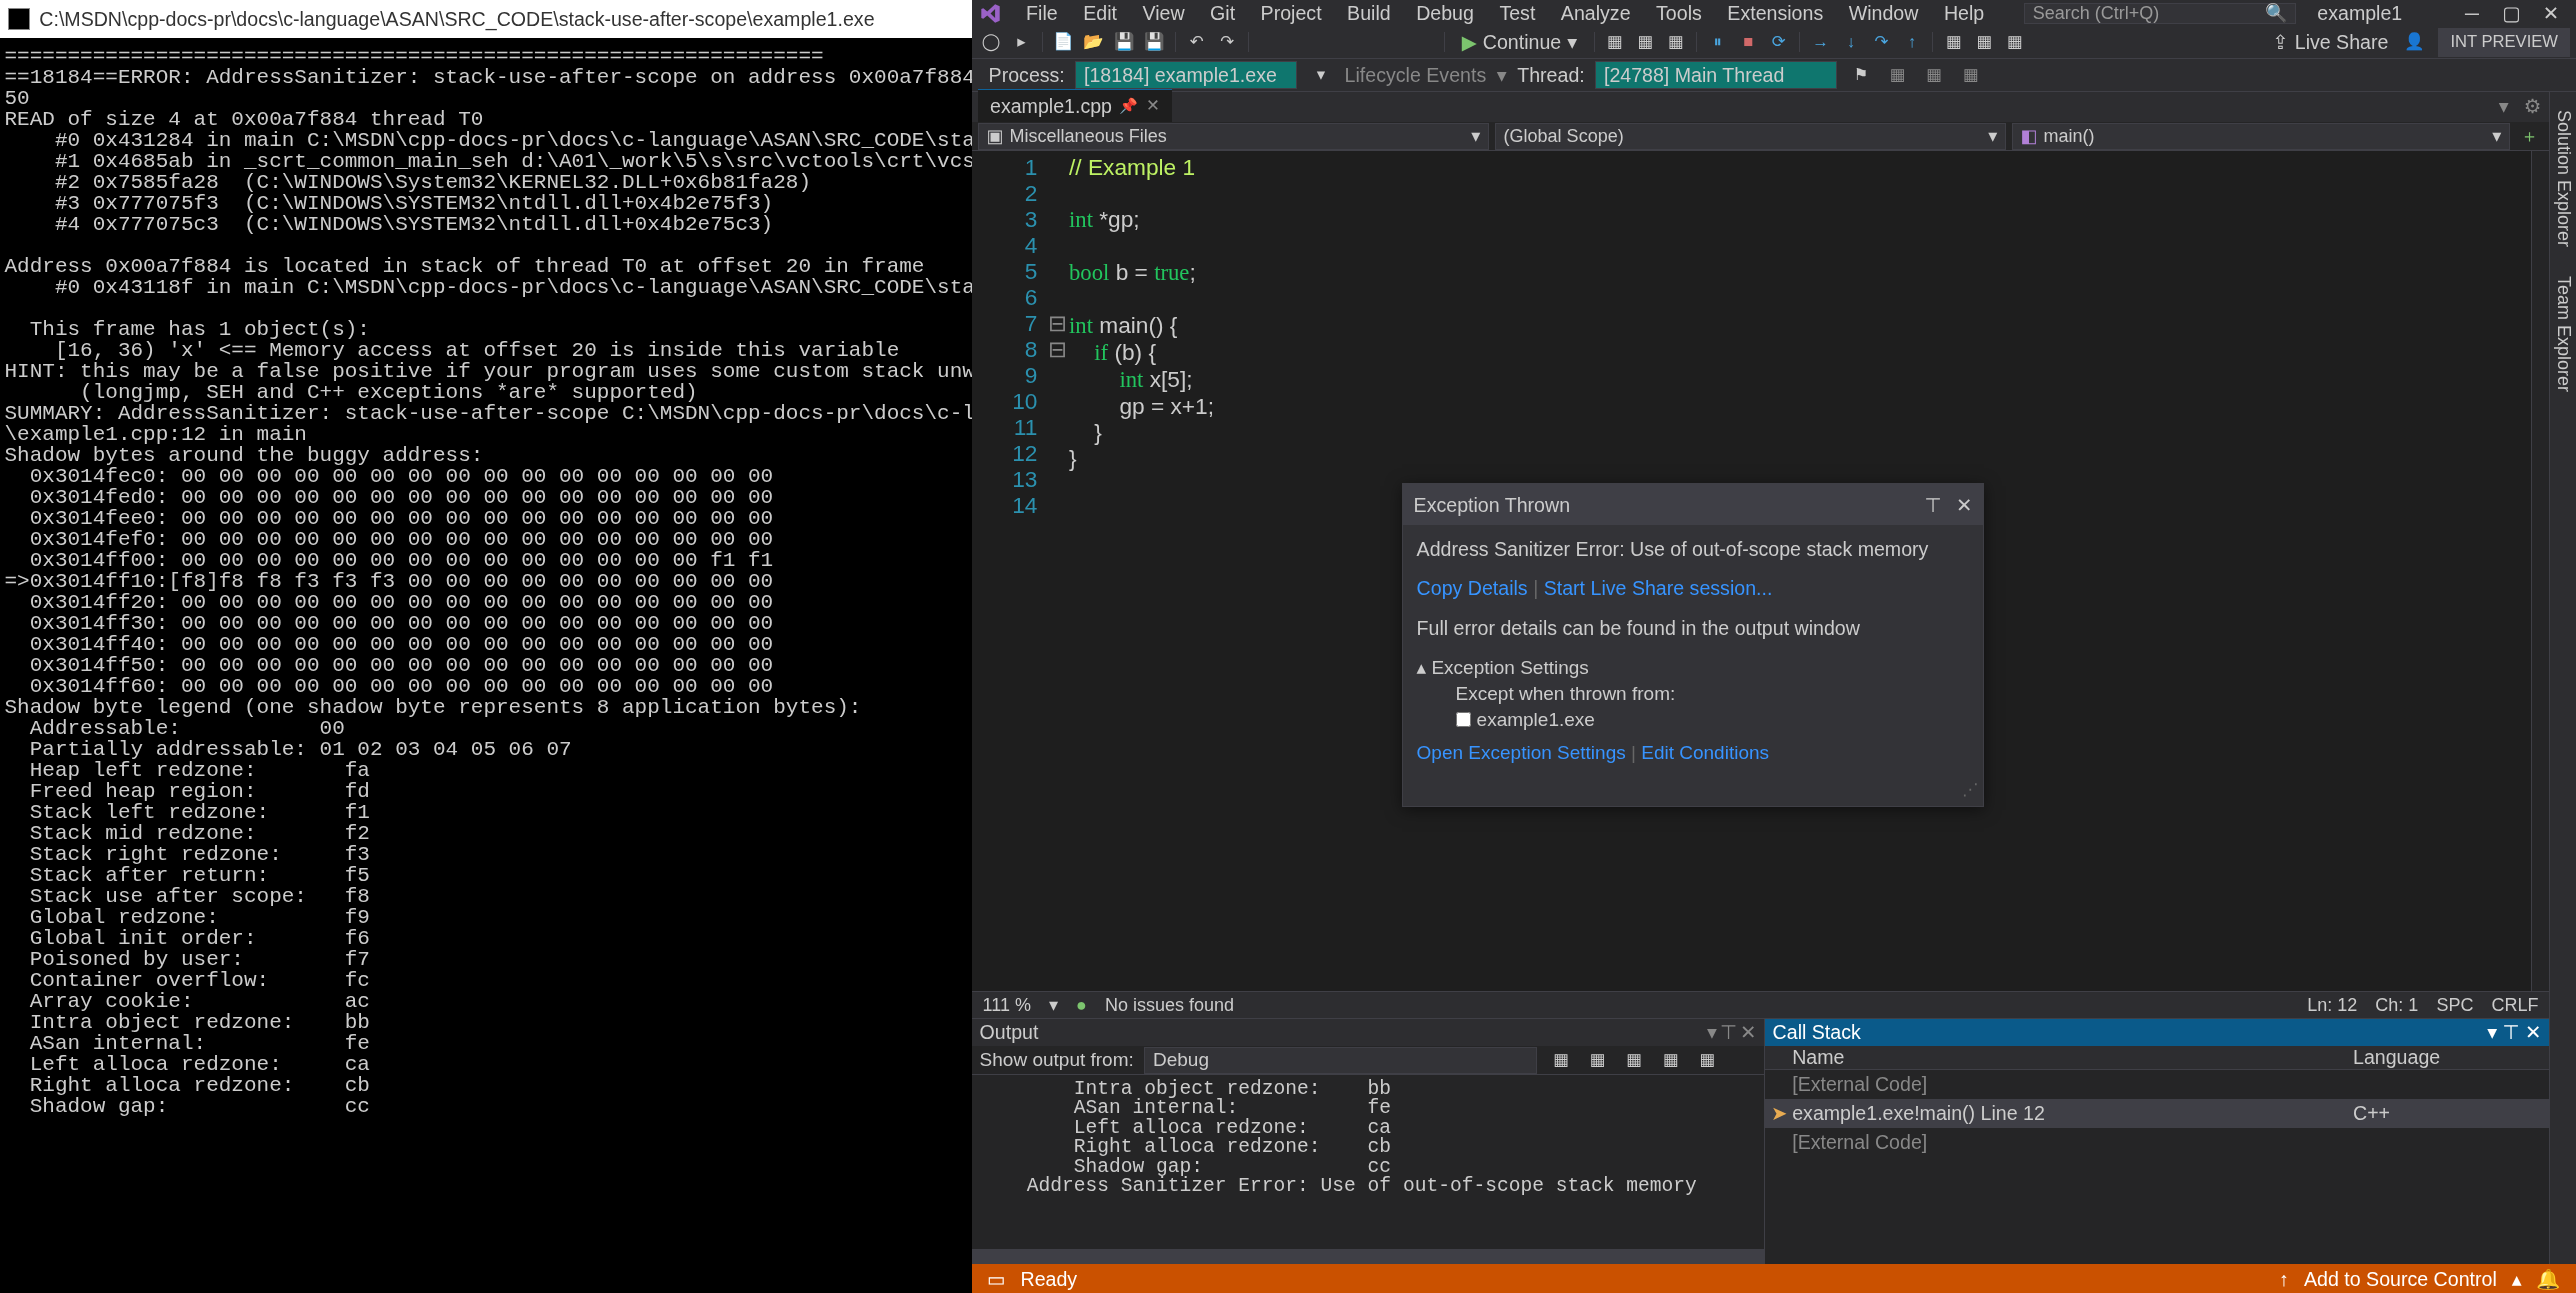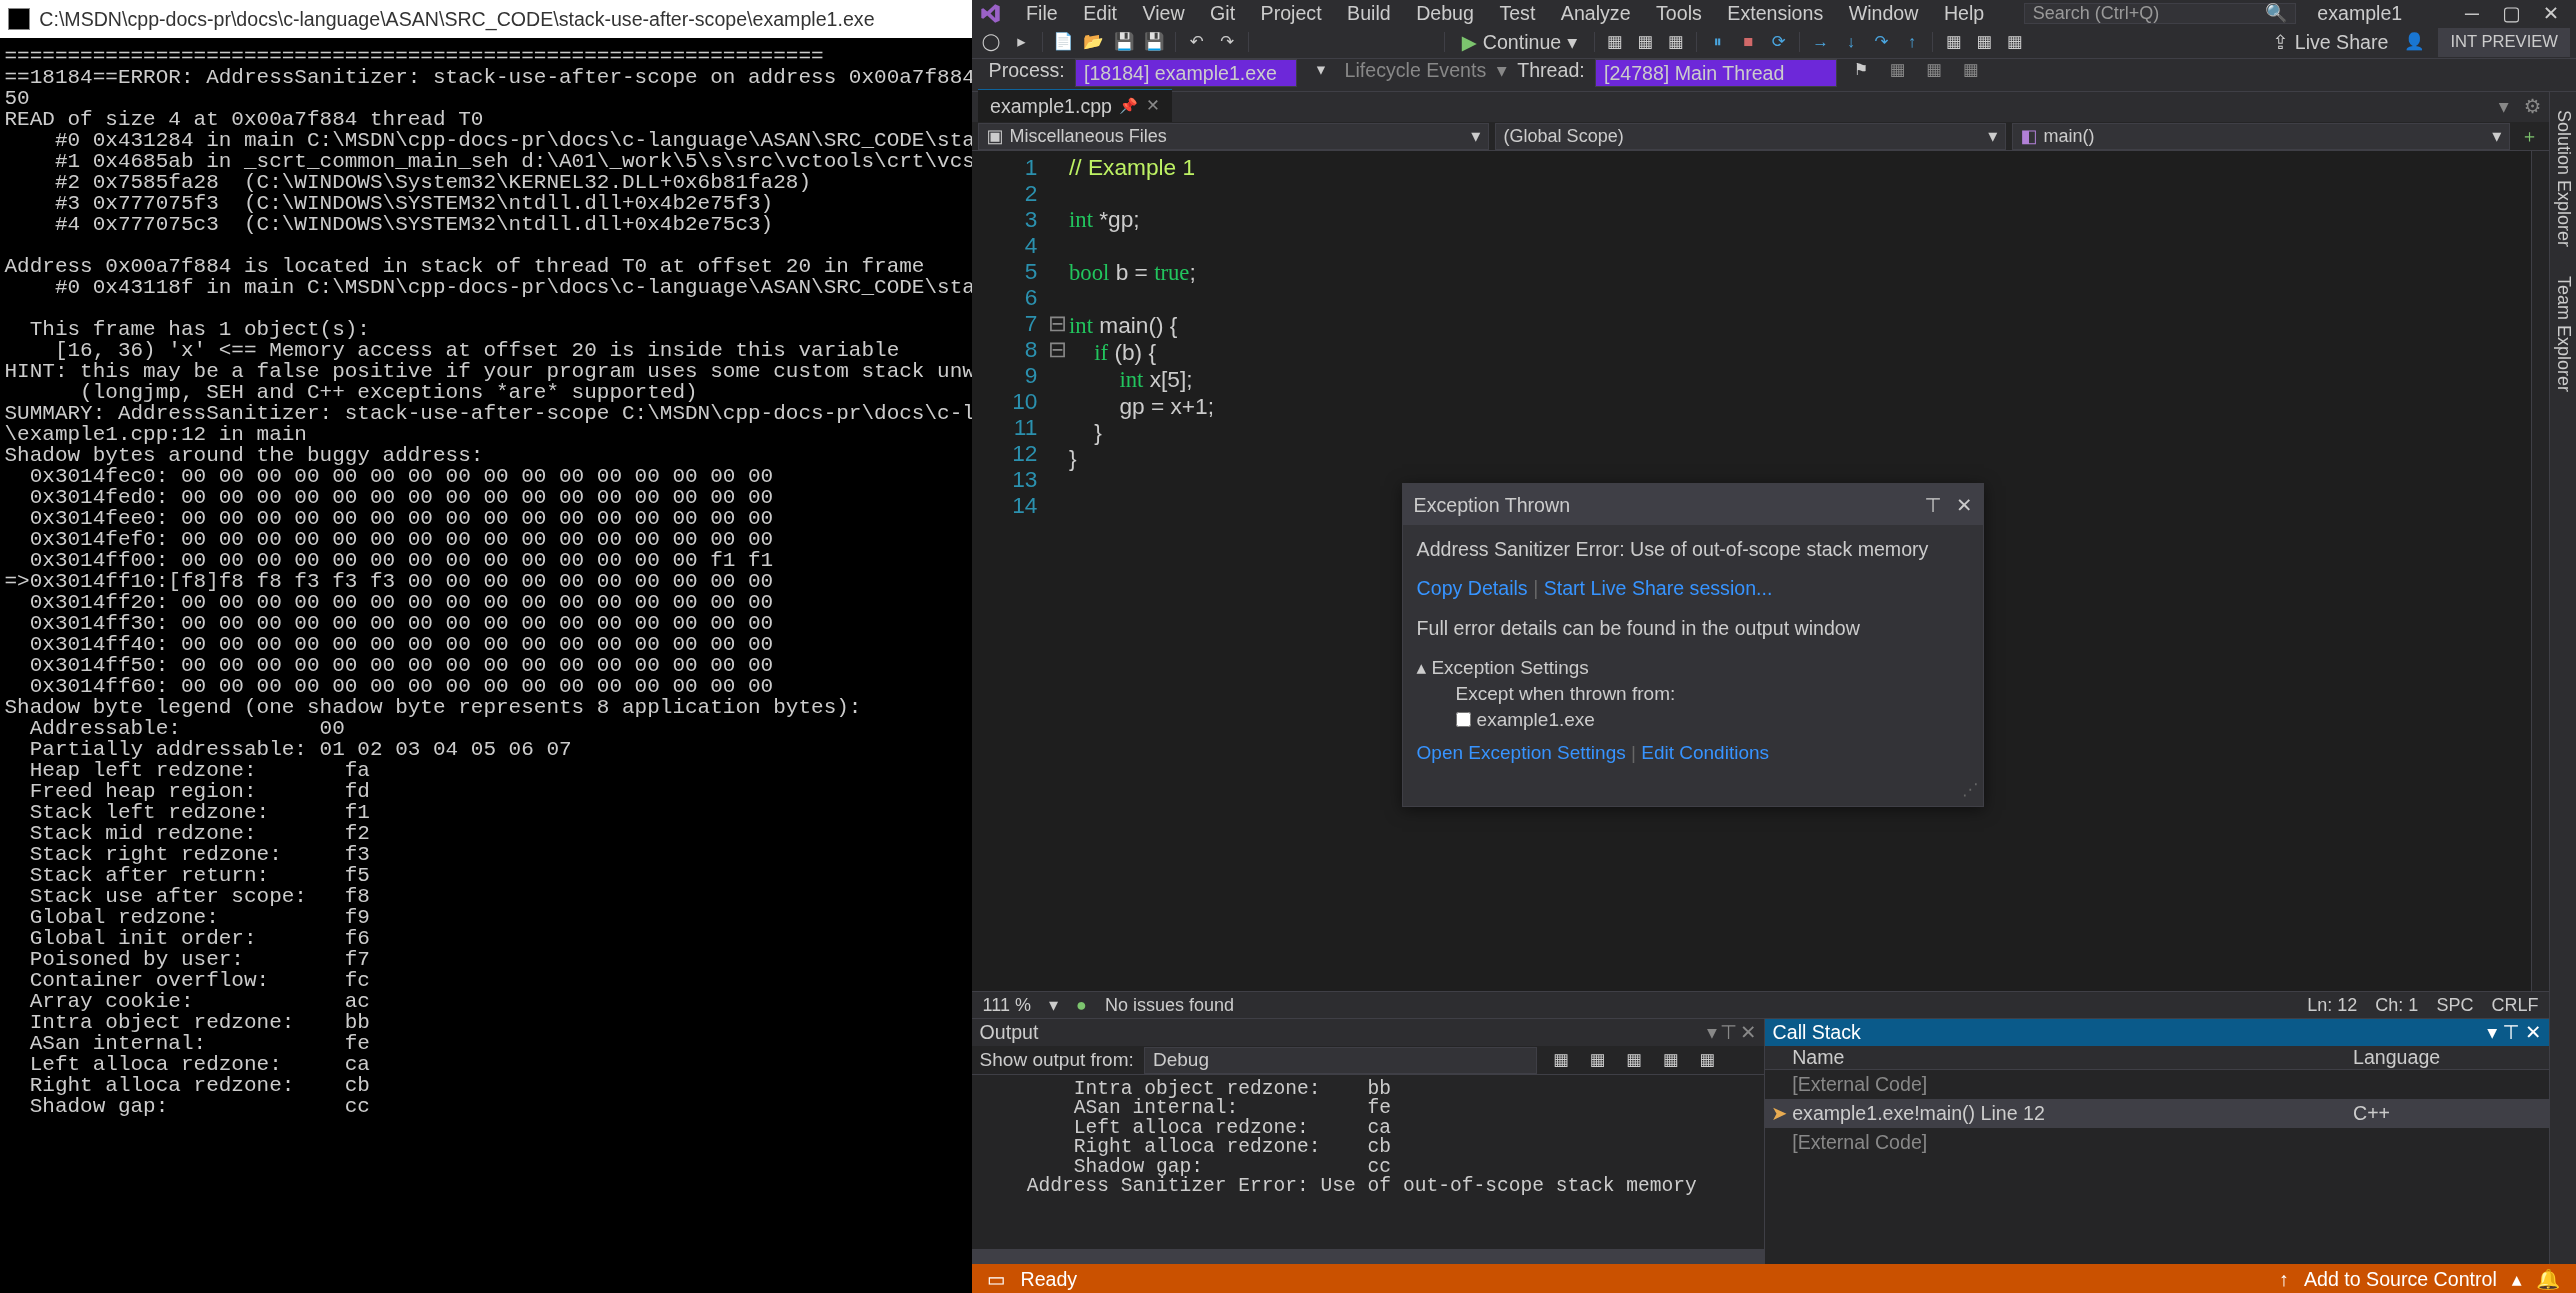--- a/index.html
+++ b/index.html
@@ -24,22 +24,22 @@
 .winbtn { width:38px; height:22.7px; display:flex; align-items:center; justify-content:center; color:#ccc; }
 
 .toolbar { height:33px; background:#2d2d30; display:flex; align-items:center; padding:0 6px; gap:4.5px; border-bottom:0.8px solid #3f3f46; }
 .tbtn { width:26px; height:22.7px; display:flex; align-items:center; justify-content:center; color:#ccc; font-size:16.6px; }
 .sep { width:0.8px; height:19.6px; background:#3f3f46; margin:0 3px; }
 .continue { display:flex; align-items:center; gap:6px; padding:3px 9px; }
 .play { color:#7cc46e; }
 .liveshare { margin-left:auto; display:flex; align-items:center; gap:6px; padding:3px 9px; }
 .intpreview { background:#3f3f46; color:#ccc; padding:4.5px 12px; margin-left:6px; font-size:16.6px; }
 
-.procbar { height:33px; background:#2d2d30; display:flex; align-items:flex-start; padding:0 16.6px; gap:10.6px; font-size:19.6px; color:#ccc; border-bottom:0.8px solid #3f3f46; }
-.procsel { background:#6d28d9; border:0.8px solid #3f3f46; padding:1.5px 19.6px 1.5px 7.6px; }
+.procbar { height:33px; background:#2d2d30; display:flex; align-items:center; padding:0 16.6px; gap:10.6px; font-size:19.6px; color:#ccc; border-bottom:0.8px solid #3f3f46; }
+.procsel { background:#0f766e; border:0.8px solid #3f3f46; padding:1.5px 19.6px 1.5px 7.6px; }
 .dim { color:#888; }
 
 .edarea { flex:1; display:flex; min-height:0; }
 .edleft { flex:1; display:flex; flex-direction:column; min-width:0; }
 .righttabs { width:27px; background:#2d2d30; border-left:0.8px solid #3f3f46; display:flex; flex-direction:column; align-items:center; padding-top:7.6px; gap:7.6px; }
 .vtab { writing-mode:vertical-rl; color:#ccc; font-size:18px; padding:10.6px 3px; }
 
 .tabrow { height:30px; background:#2d2d30; display:flex; align-items:flex-end; padding-left:6px; }
 .filetab { background:#1e1e1e; color:#ccc; padding:4.5px 12px; display:flex; align-items:center; gap:7.6px; border-top:0.8px solid #0e639c; font-size:19.6px; }
 .pin { color:#888; font-size:15px; }

